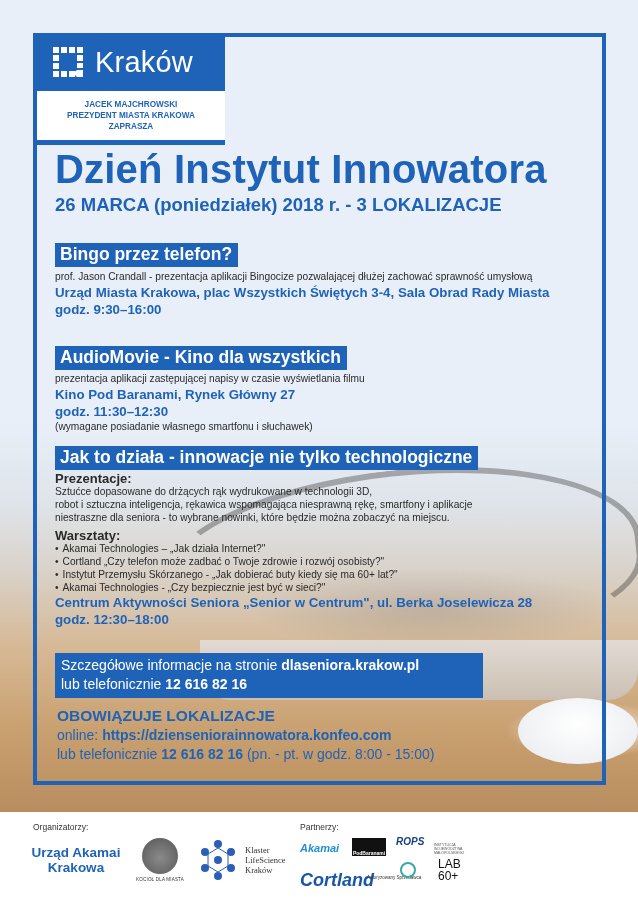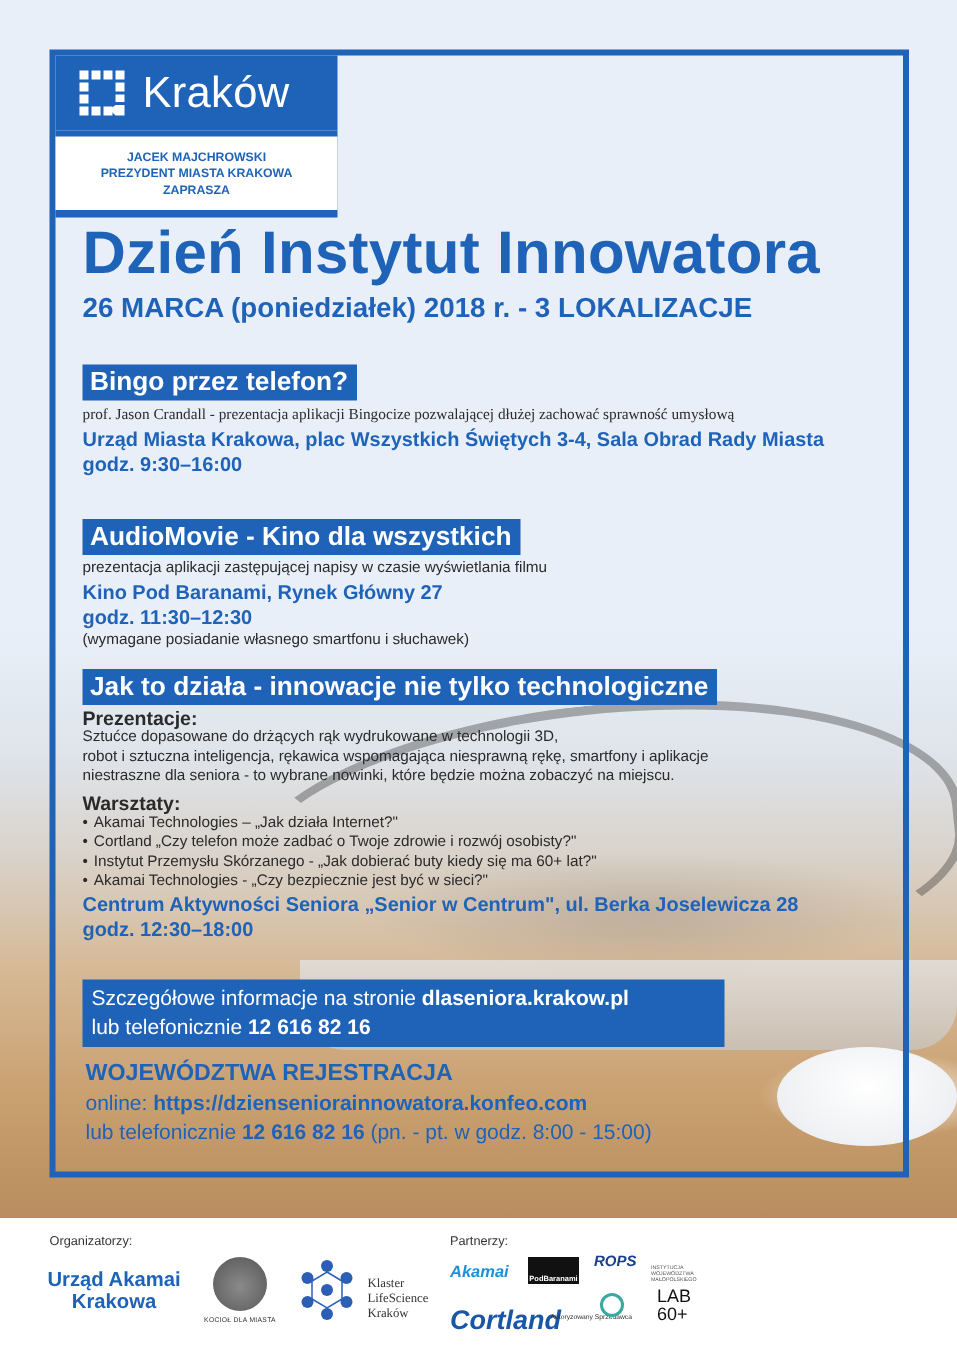--- a/index.html
+++ b/index.html
@@ -77,21 +77,21 @@
   .info-line b { font-weight: bold; }
   .reg { position: absolute; left: 57px; top: 706px; }
   .reg-title { font-size: 15.5px; font-weight: bold; color: #1f63b8; line-height: 20px; }
   .reg-line { font-size: 14px; color: #1f63b8; line-height: 19px; white-space: nowrap; }
   .reg-line b { font-weight: bold; }
   .footer-label { position: absolute; font-size: 8.5px; color: #333; }
   .org-umk { position: absolute; left: 30px; top: 845px; color: #1f63b8; font-weight: bold; font-size: 13.5px; line-height: 15px; text-align: center; width: 92px; }
   .kociol { position: absolute; left: 130px; top: 838px; width: 60px; text-align: center; }
   .kociol-circle { width: 36px; height: 36px; border-radius: 50%; background: radial-gradient(circle at 50% 55%, #8a8a8a, #555); margin: 0 auto; }
   .kociol-text { font-size: 4.5px; color: #333; margin-top: 3px; letter-spacing: 0.2px; }
-  .klaster { position: absolute; left: 197px; top: 840px; display: flex; align-items: flex-end; }
+  .klaster { position: absolute; left: 197px; top: 840px; display: flex; align-items: center; }
   .klaster-text { font-family: "Liberation Serif", serif; font-size: 8.5px; line-height: 10px; color: #333; margin-left: 6px; }
   .partner { position: absolute; }
   .akamai { left: 300px; top: 842px; color: #1f8fd6; font-style: italic; font-weight: bold; font-size: 11px; }
   .pod-baranami { left: 352px; top: 838px; width: 34px; height: 18px; background: #111; color: #fff; font-size: 5px; font-weight: bold; display: flex; align-items: flex-end; justify-content: center; }
   .rops { left: 396px; top: 836px; color: #1a3f8a; font-weight: bold; font-style: italic; font-size: 10px; }
   .rops-sub { left: 434px; top: 843px; font-size: 3.5px; color: #555; line-height: 4px; }
   .cortland { left: 300px; top: 870px; color: #1a56a8; font-weight: bold; font-style: italic; font-size: 18px; }
   .apple-store { left: 367px; top: 875px; font-size: 4.5px; color: #333; }
   .green-logo { left: 400px; top: 862px; width: 16px; height: 16px; border-radius: 50%; border: 2px solid #3aa8a0; box-sizing: border-box; }
   .lab60 { left: 438px; top: 858px; font-size: 12px; line-height: 12px; color: #111; }
@@ -132,21 +132,21 @@
     <div class="host-line">PREZYDENT MIASTA KRAKOWA</div>
     <div class="host-line">ZAPRASZA</div>
   </div>
 </div>
 
 <div class="title">Dzień Instytut Innowatora</div>
 <div class="subtitle">26 MARCA (poniedziałek) 2018 r. - 3 LOKALIZACJE</div>
 
 <div class="section" style="top:243px;">
   <div class="sec-head">Bingo przez telefon?</div>
-  <div class="desc" style="margin-top:3px;font-family:Liberation Serif, serif;">prof. Jason Crandall - prezentacja aplikacji Bingocize pozwalającej dłużej zachować sprawność umysłową</div>
+  <div class="desc" style="margin-top:3px;">prof. Jason Crandall - prezentacja aplikacji Bingocize pozwalającej dłużej zachować sprawność umysłową</div>
   <div class="loc">Urząd Miasta Krakowa, plac Wszystkich Świętych 3-4, Sala Obrad Rady Miasta</div>
   <div class="loc">godz. 9:30–16:00</div>
 </div>
 
 <div class="section" style="top:346px;">
   <div class="sec-head">AudioMovie - Kino dla wszystkich</div>
   <div class="desc" style="margin-top:2px;">prezentacja aplikacji zastępującej napisy w czasie wyświetlania filmu</div>
   <div class="loc">Kino Pod Baranami, Rynek Główny 27</div>
   <div class="loc">godz. 11:30–12:30</div>
   <div class="desc">(wymagane posiadanie własnego smartfonu i słuchawek)</div>
@@ -172,21 +172,21 @@
 <div class="info-box">
   <div class="info-line">
     <span>Szczegółowe informacje na stronie </span><b>dlaseniora.krakow.pl</b>
   </div>
   <div class="info-line">
     <span>lub telefonicznie </span><b>12 616 82 16</b>
   </div>
 </div>
 
 <div class="reg">
-  <div class="reg-title">WOJEWÓDZTWA REJESTRACJA</div>
+  <div class="reg-title">OBOWIĄZUJE LOKALIZACJE</div>
   <div class="reg-line">
     <span>online: </span><b>https://dzienseniorainnowatora.konfeo.com</b>
   </div>
   <div class="reg-line">
     <span>lub telefonicznie </span><b>12 616 82 16</b><span> (pn. - pt. w godz. 8:00 - 15:00)</span>
   </div>
 </div>
 
 <div class="footer-label" style="left:33px; top:822px;">Organizatorzy:</div>
 <div class="org-umk">

